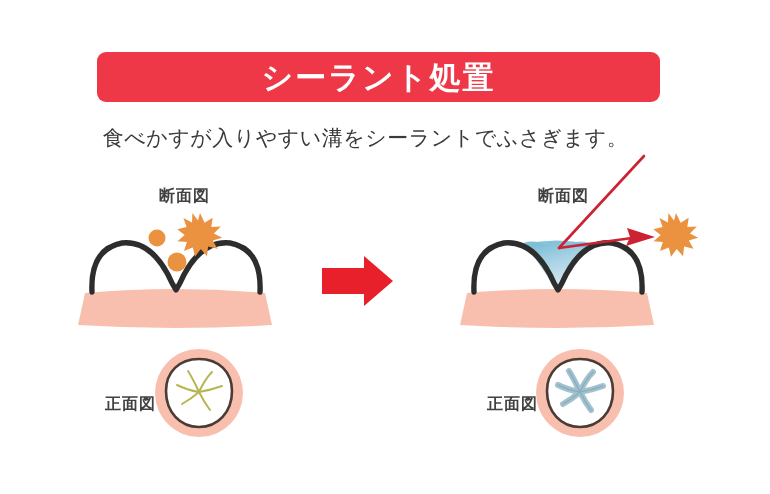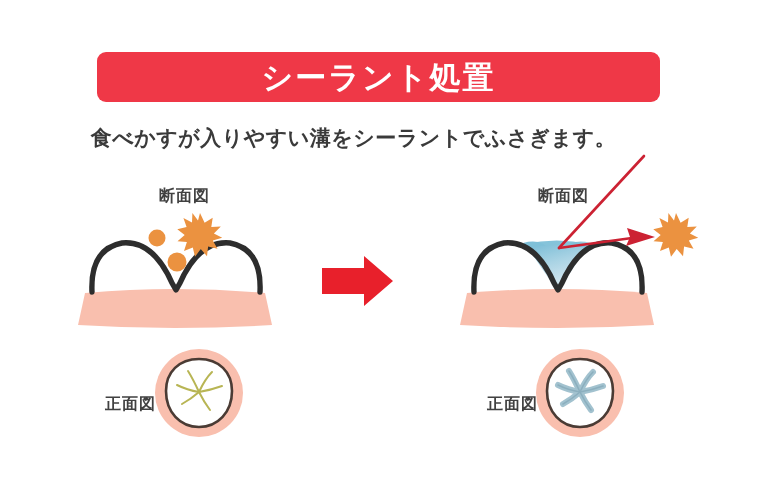--- a/index.html
+++ b/index.html
@@ -41,27 +41,27 @@
     font-size: 31px;
     font-weight: bold;
     letter-spacing: 2px;
     line-height: 1;
     white-space: nowrap;
   }
 
   
   .subtitle {
     position: absolute;
-    left: 4px;
+    left: 16px;
     top: 124px;
     width: 699px;
     text-align: center;
     color: #3a3a3a;
     font-size: 21px;
-    font-weight: bold;
+    font-weight: normal;
     letter-spacing: 0.5px;
     white-space: nowrap;
   }
 
   
   .label {
     position: absolute;
     color: #414141;
     font-size: 16px;
     font-weight: bold;

